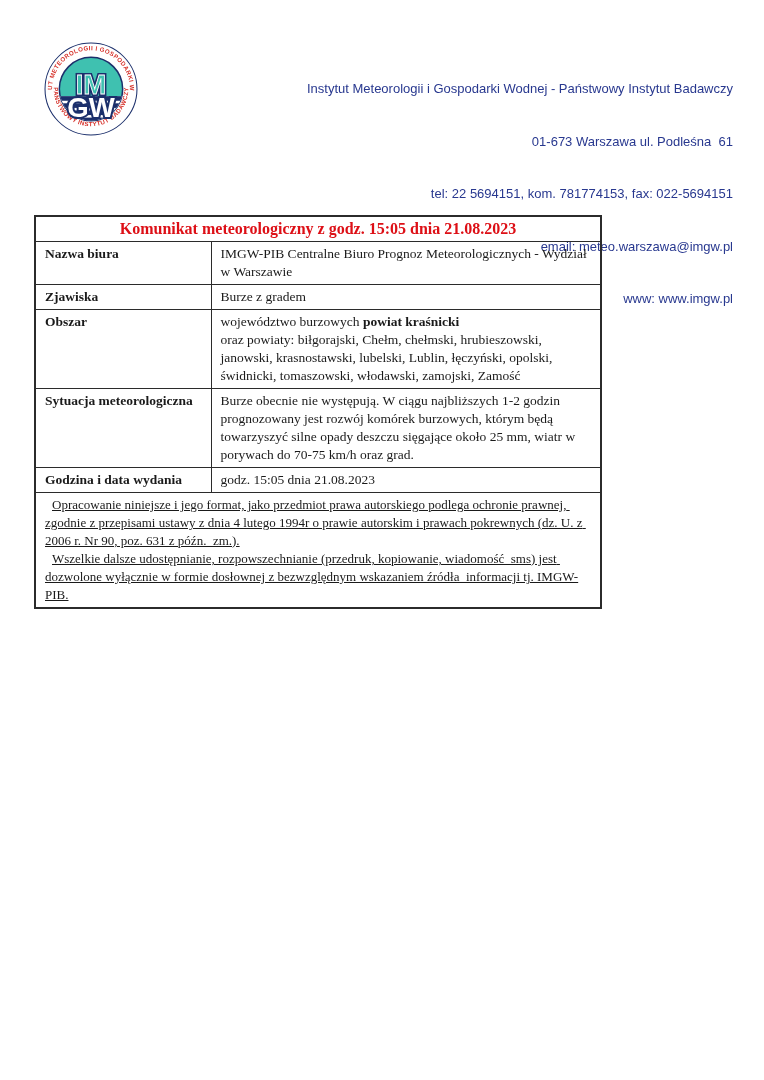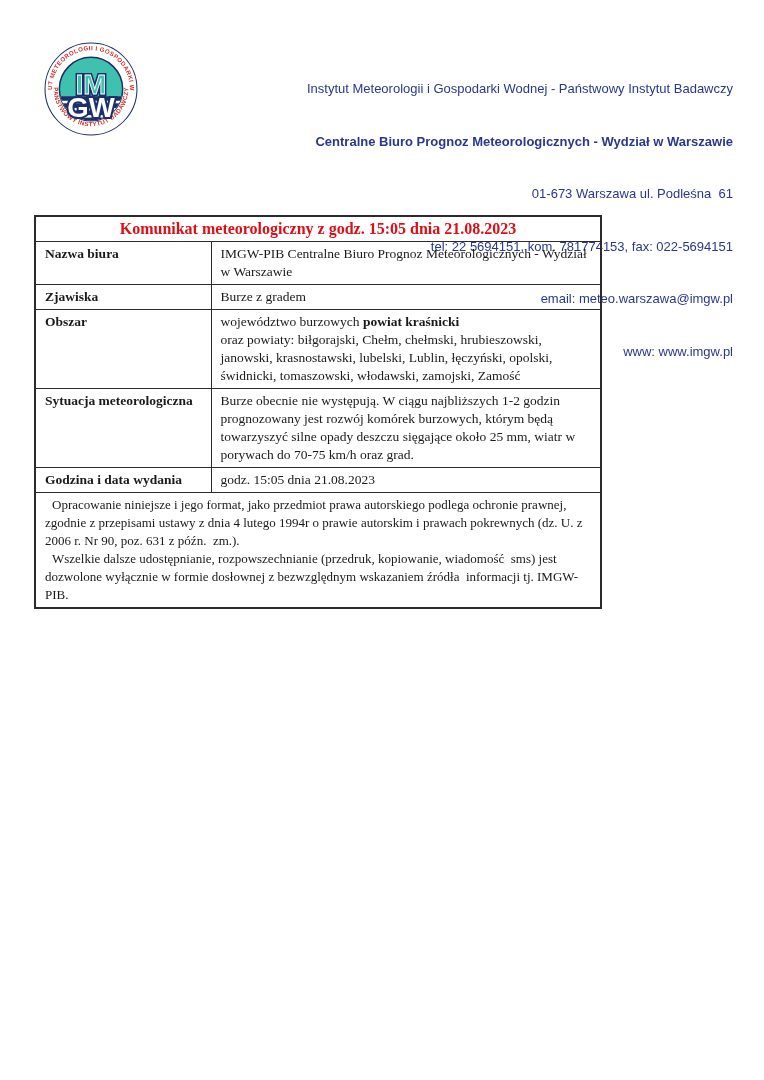--- a/index.html
+++ b/index.html
@@ -49,21 +49,21 @@
     padding:8px 4px;
     line-height:20px;
   }
   td.lbl{font-weight:bold;margin-top:14px;}
   td.val .bold{font-weight:bold;}
   tr.tall td{height:50px;}
   td.copyright{
     padding:4px 8px 6px 8px;
     font-size:13px;line-height:17.5px;
   }
-  td.copyright p{margin:0;text-indent:7px;white-space:pre-wrap;}
+  td.copyright p{margin:0;text-indent:7px;white-space:pre-wrap;text-decoration:underline;}
 </style>
 </head>
 <body>
 
 <div class="page">
 
   <svg class="logo" viewBox="0 0 92 92" aria-hidden="true">
     <defs>
       <clipPath id="innerClip">
           <circle cx="46" cy="46" r="31"></circle>
@@ -89,21 +89,20 @@
     <g font-family="Liberation Sans, sans-serif" font-weight="bold" font-size="27" text-anchor="middle">
       <text x="46" y="51" fill="none" stroke="#1b2f6b" stroke-width="4">IM</text>
       <text x="46" y="51" fill="#3fc1b0" stroke="#ffffff" stroke-width="0.8">IM</text>
       <text x="46" y="73" fill="none" stroke="#1b2f6b" stroke-width="4">GW</text>
       <text x="46" y="73" fill="#ffffff">GW</text>
     </g>
   </svg>
 
   <div class="contact">
     <div>Instytut Meteorologii i Gospodarki Wodnej - Państwowy Instytut Badawczy</div>
-    <div class="bold">Centralne Biuro Prognoz Meteorologicznych - Wydział w Warszawie</div>
     <div>01-673 Warszawa ul. Podleśna  61</div>
     <div>tel: 22 5694151, kom. 781774153, fax: 022-5694151</div>
     <div>email: meteo.warszawa@imgw.pl</div>
     <div>www: www.imgw.pl</div>
   </div>
 
   <table class="bulletin">
     <colgroup>
         <col style="width:176px">
         <col>

